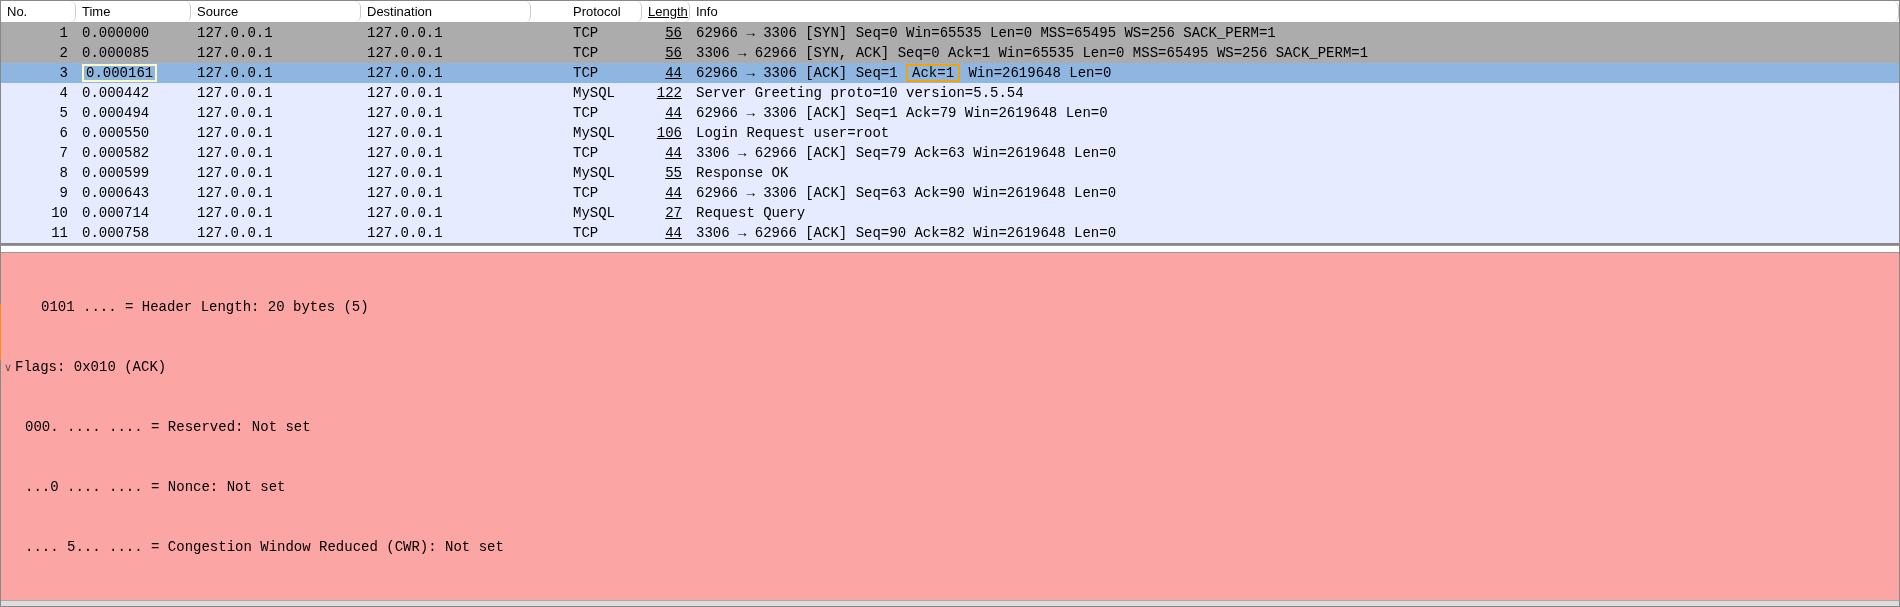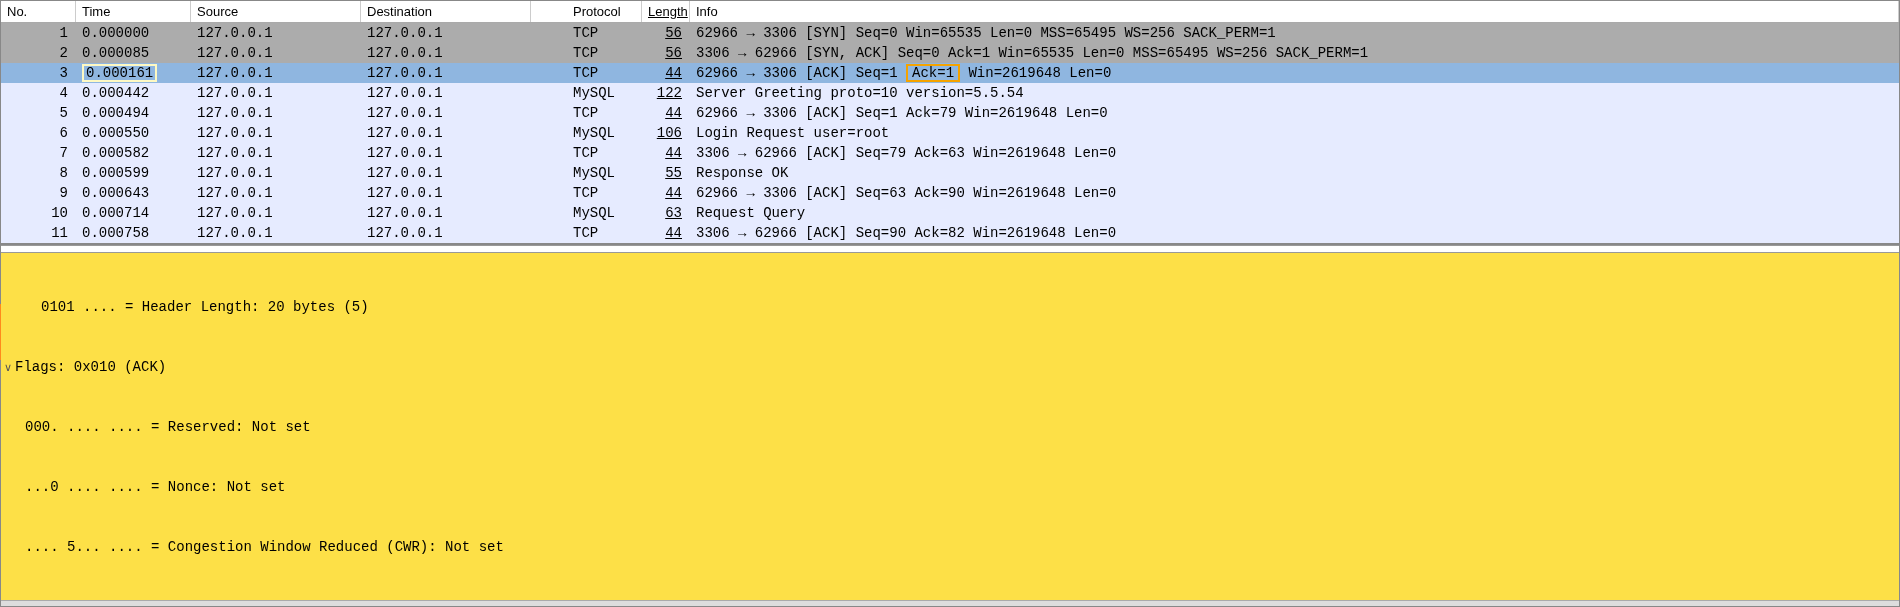--- a/index.html
+++ b/index.html
@@ -20,20 +20,21 @@
     align-items:center;
     font-family: "Segoe UI", sans-serif;
     font-size:13px;
   }
   .header-row .hcell {
     border-right:1px solid #ccc;
     padding:0 6px;
     height:100%;
     display:flex;
     align-items:center;
+    border-radius:6px;
   }
   .tbody .row {
     display:flex;
     height:20px;
     align-items:center;
     white-space:pre;
   }
   .tbody .row .cell { padding:0 6px; }
   .c-no  { width:75px; text-align:right; padding-right:8px !important;}
   .c-time{ width:115px;}
@@ -53,21 +54,21 @@
   }
   .boxed-orange {
     border:2px solid #f5a300;
     padding:0 4px;
     display:inline-block;
     line-height:14px;
   }
   .separator { height:8px; background:#fff; border-top:1px solid #999; border-bottom:1px solid #999;}
   .detail-pane {
     flex:1;
-    background:#fde047;
+    background:#fca5a5;
     padding:4px 0;
     line-height:20px;
     white-space:pre;
     overflow:hidden;
     position:relative;
   }
   .detail-pane .line { padding:0 0 0 40px; }
   .detail-pane .line.indent1 { padding-left:40px;}
   .detail-pane .line.indent2 { padding-left:24px;}
   .expander {
@@ -107,21 +108,21 @@
     <div class="tbody" id="tbody">
         <div class="row row-gray"><div class="cell c-no">1</div><div class="cell c-time">0.000000</div><div class="cell c-src">127.0.0.1</div><div class="cell c-dst">127.0.0.1</div><div class="cell c-proto">TCP</div><div class="cell c-len">56</div><div class="cell c-info">62966 → 3306 [SYN] Seq=0 Win=65535 Len=0 MSS=65495 WS=256 SACK_PERM=1</div></div>
         <div class="row row-gray"><div class="cell c-no">2</div><div class="cell c-time">0.000085</div><div class="cell c-src">127.0.0.1</div><div class="cell c-dst">127.0.0.1</div><div class="cell c-proto">TCP</div><div class="cell c-len">56</div><div class="cell c-info">3306 → 62966 [SYN, ACK] Seq=0 Ack=1 Win=65535 Len=0 MSS=65495 WS=256 SACK_PERM=1</div></div>
         <div class="row row-selected"><div class="cell c-no">3</div><div class="cell c-time"><span class="boxed">0.000161</span></div><div class="cell c-src">127.0.0.1</div><div class="cell c-dst">127.0.0.1</div><div class="cell c-proto">TCP</div><div class="cell c-len">44</div><div class="cell c-info">62966 → 3306 [ACK] Seq=1 <span class="boxed-orange">Ack=1</span> Win=2619648 Len=0</div></div>
         <div class="row row-normal"><div class="cell c-no">4</div><div class="cell c-time">0.000442</div><div class="cell c-src">127.0.0.1</div><div class="cell c-dst">127.0.0.1</div><div class="cell c-proto">MySQL</div><div class="cell c-len">122</div><div class="cell c-info">Server Greeting proto=10 version=5.5.54</div></div>
         <div class="row row-normal"><div class="cell c-no">5</div><div class="cell c-time">0.000494</div><div class="cell c-src">127.0.0.1</div><div class="cell c-dst">127.0.0.1</div><div class="cell c-proto">TCP</div><div class="cell c-len">44</div><div class="cell c-info">62966 → 3306 [ACK] Seq=1 Ack=79 Win=2619648 Len=0</div></div>
         <div class="row row-normal"><div class="cell c-no">6</div><div class="cell c-time">0.000550</div><div class="cell c-src">127.0.0.1</div><div class="cell c-dst">127.0.0.1</div><div class="cell c-proto">MySQL</div><div class="cell c-len">106</div><div class="cell c-info">Login Request user=root</div></div>
         <div class="row row-normal"><div class="cell c-no">7</div><div class="cell c-time">0.000582</div><div class="cell c-src">127.0.0.1</div><div class="cell c-dst">127.0.0.1</div><div class="cell c-proto">TCP</div><div class="cell c-len">44</div><div class="cell c-info">3306 → 62966 [ACK] Seq=79 Ack=63 Win=2619648 Len=0</div></div>
         <div class="row row-normal"><div class="cell c-no">8</div><div class="cell c-time">0.000599</div><div class="cell c-src">127.0.0.1</div><div class="cell c-dst">127.0.0.1</div><div class="cell c-proto">MySQL</div><div class="cell c-len">55</div><div class="cell c-info">Response OK</div></div>
         <div class="row row-normal"><div class="cell c-no">9</div><div class="cell c-time">0.000643</div><div class="cell c-src">127.0.0.1</div><div class="cell c-dst">127.0.0.1</div><div class="cell c-proto">TCP</div><div class="cell c-len">44</div><div class="cell c-info">62966 → 3306 [ACK] Seq=63 Ack=90 Win=2619648 Len=0</div></div>
-        <div class="row row-normal"><div class="cell c-no">10</div><div class="cell c-time">0.000714</div><div class="cell c-src">127.0.0.1</div><div class="cell c-dst">127.0.0.1</div><div class="cell c-proto">MySQL</div><div class="cell c-len">63</div><div class="cell c-info">Request Query</div></div>
+        <div class="row row-normal"><div class="cell c-no">10</div><div class="cell c-time">0.000714</div><div class="cell c-src">127.0.0.1</div><div class="cell c-dst">127.0.0.1</div><div class="cell c-proto">MySQL</div><div class="cell c-len">27</div><div class="cell c-info">Request Query</div></div>
         <div class="row row-normal"><div class="cell c-no">11</div><div class="cell c-time">0.000758</div><div class="cell c-src">127.0.0.1</div><div class="cell c-dst">127.0.0.1</div><div class="cell c-proto">TCP</div><div class="cell c-len">44</div><div class="cell c-info">3306 → 62966 [ACK] Seq=90 Ack=82 Win=2619648 Len=0</div></div>
       </div>
   </div>
 
   <div class="separator"></div>
 
   <div class="detail-pane">
     <div class="line indent1">0101 .... = Header Length: 20 bytes (5)</div>
     <div class="line" style="padding-left:20px"><span class="expander">∨</span><span>Flags: 0x010 (ACK)</span></div>
     <div class="line indent2">000. .... .... = Reserved: Not set</div>

